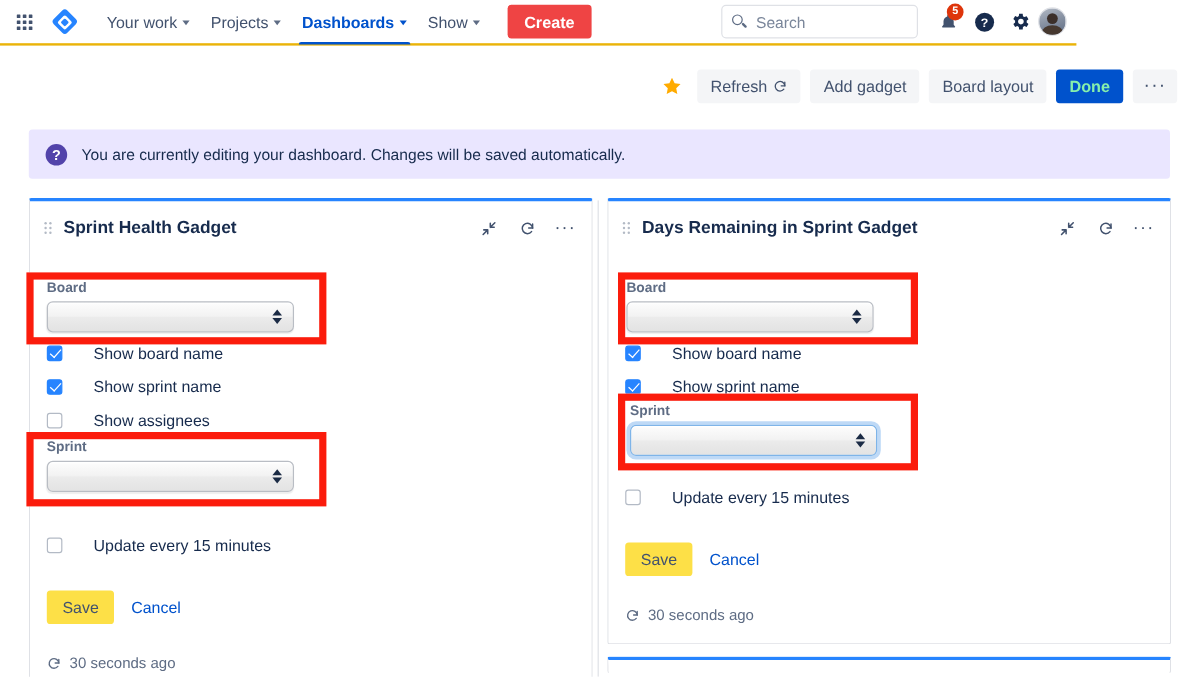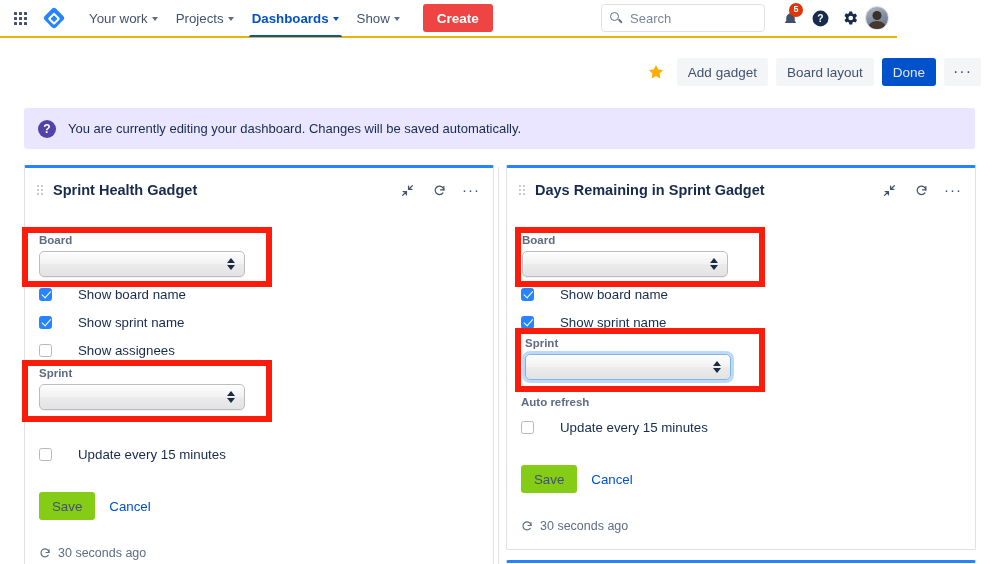--- a/index.html
+++ b/index.html
@@ -121,21 +121,21 @@
     font-size: 22.5px; font-weight: 600; color: #172b4d; letter-spacing:-0.2px;
   }
   .actions { position:absolute; right: 18px; top: 20px; display:flex; align-items:center; gap: 8px;}
   .starbtn { width: 26px; height:26px; display:flex;align-items:center;justify-content:center;cursor:pointer;}
   .abtn {
     background: #f4f5f7; color: #42526e; border: none;
     font-family: inherit; font-size: 13.5px; font-weight: 500;
     height: 28px; padding: 0 11px; border-radius: 3px; cursor: pointer;
     display: flex; align-items: center; gap: 5px; white-space: nowrap;
   }
-  .abtn.primary { background: #0052cc; color: #e5e5e5; font-weight: 400; }
+  .abtn.primary { background: #0052cc; color: #86efac; font-weight: 700; }
   .abtn.more { padding: 0 9px; font-size: 16px; letter-spacing:1px; line-height:10px; }
 
   
   .banner {
     position: absolute; left: 24px; top: 108px; width: 951px; height: 41px;
     background: #eae6ff; border-radius: 3px;
     display: flex; align-items: center; padding-left: 14px; gap: 12px;
   }
   .banner .qicon {
     width: 18px; height: 18px; border-radius: 50%; background: #5243aa;
@@ -210,21 +210,21 @@
   .cbox.checked { background: #2684FF; border-color: #2684FF; }
   .cbox.checked::after {
     content:""; position:absolute; left: 3.5px; top: 0.5px;
     width: 4px; height: 7.5px; border: solid #fff;
     border-width: 0 1.8px 1.8px 0; transform: rotate(42deg);
   }
   .cblabel { font-size: 13.3px; color: #172b4d; }
 
   .btnrow { display: flex; align-items: center; gap: 14px; margin-top: 24px; }
   .savebtn {
-    background: #84cc16; color: #42526e; border: none;
+    background: #fde047; color: #42526e; border: none;
     font-family: inherit; font-size: 13.3px;
     height: 28px; padding: 0 13px; border-radius: 3px; cursor: pointer;
   }
   .cancellink {
     font-size: 13.3px; color: #0052cc; cursor: pointer; background:none;border:none;
     font-family: inherit; padding: 0;
   }
   .footerline {
     display:flex; align-items:center; gap: 7px;
     margin-top: 26px; font-size: 12.5px; color: #5e6c84;
@@ -319,20 +319,27 @@
 
   <div class="titlerow">
 
     <div class="actions">
       <div class="starbtn">
         <svg width="18" height="18" viewBox="0 0 24 24" fill="#ffab00">
           <path d="M12 2.5l2.9 6 6.6.9-4.8 4.6 1.2 6.5L12 17.4 6.1 20.5l1.2-6.5L2.5 9.4l6.6-.9z"></path>
         </svg>
       </div>
 
+      <button class="abtn">
+        <span>Refresh</span>
+        <svg width="12" height="12" viewBox="0 0 24 24" fill="none" stroke="#42526e" stroke-width="2.2" stroke-linecap="round">
+          <path d="M20 11a8 8 0 10-1.6 5.6"></path>
+          <path d="M20 5v6h-6"></path>
+        </svg>
+      </button>
 
       <button class="abtn">Add gadget</button>
       <button class="abtn">Board layout</button>
       <button class="abtn primary">Done</button>
       <button class="abtn more">···</button>
     </div>
   </div>
 
   <div class="banner">
     <div class="qicon">?</div>
@@ -447,23 +454,20 @@
           <span class="cbox checked"></span>
           <span class="cblabel">Show board name</span>
         </div>
         <div class="cbrow">
           <span class="cbox checked"></span>
           <span class="cblabel">Show sprint name</span>
         </div>
 
         <div class="field" style="height:62px;"></div>
 
-        <div style="margin-top:-4px;">
-          <span class="flabel">Auto refresh</span>
-        </div>
 
         <div class="cbrow">
           <span class="cbox"></span>
           <span class="cblabel">Update every 15 minutes</span>
         </div>
 
         <div class="btnrow">
           <button class="savebtn">Save</button>
           <button class="cancellink">Cancel</button>
         </div>

